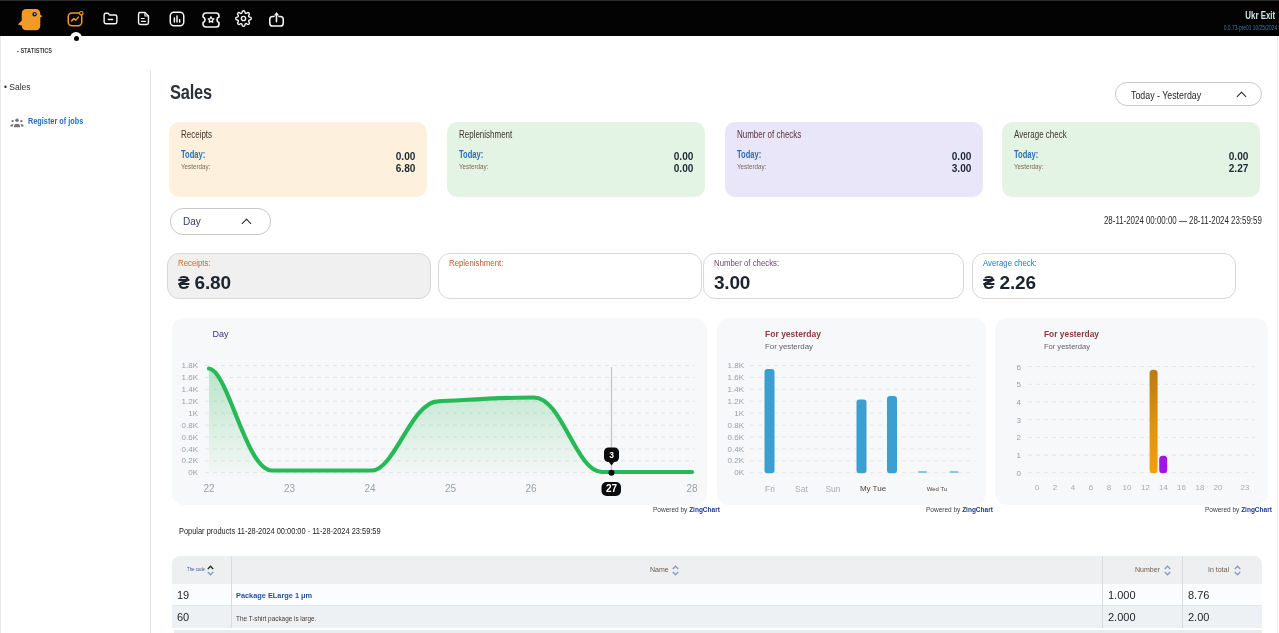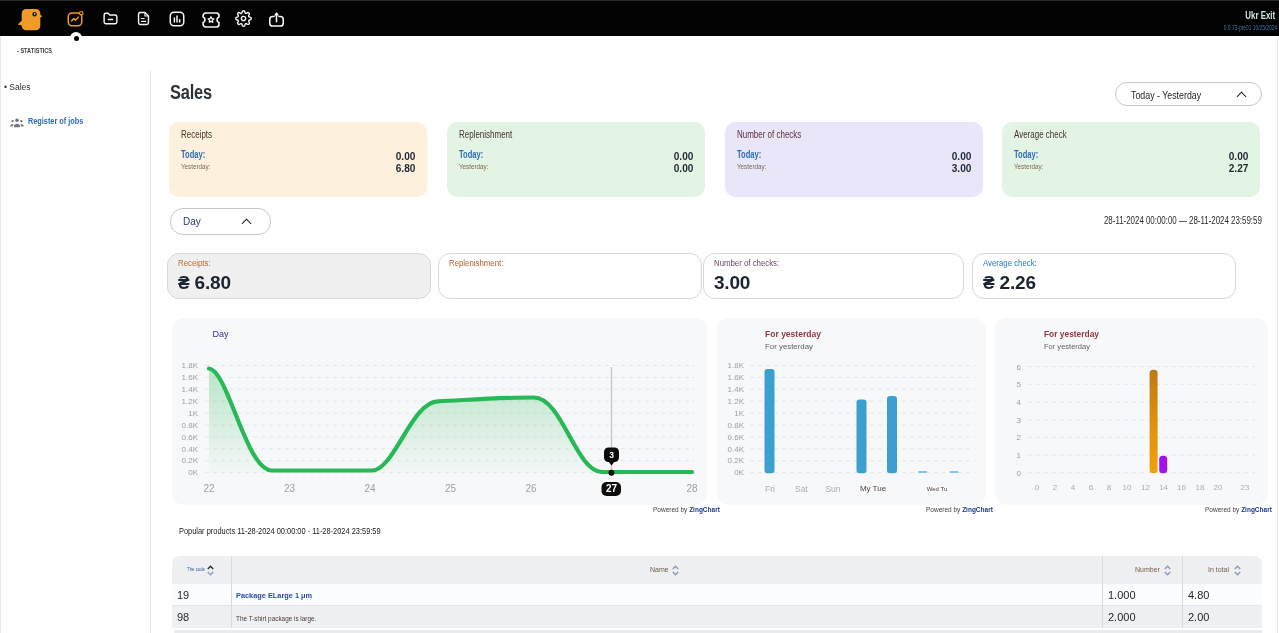--- a/index.html
+++ b/index.html
@@ -351,24 +351,24 @@
       <span class="hlbl" style="left:1036px;">In total</span>
       <svg class="abs" style="left:1062px; top:8px;" width="7" height="13" viewBox="0 0 9 16">
         <path d="M1 6 L4.5 2.5 L8 6" fill="none" stroke="#8a9ac0" stroke-width="1.8"></path>
         <path d="M1 10 L4.5 13.5 L8 10" fill="none" stroke="#8a9ac0" stroke-width="1.8"></path>
       </svg>
     </div>
     <div id="trow1" class="trow">
       <span class="cell" style="left:5px;">19</span>
       <span class="cell" style="left:64px; font-size:8px; font-weight:bold; color:#2a4d9e; top:7px; transform:scaleX(0.92); transform-origin:left top;">Package ELarge 1 μm</span>
       <span class="cell" style="left:936px;">1.000</span>
-      <span class="cell" style="left:1016px;">4.80</span>
+      <span class="cell" style="left:1016px;">8.76</span>
     </div>
     <div id="trow2" class="trow">
-      <span class="cell" style="left:5px;">98</span>
+      <span class="cell" style="left:5px;">60</span>
       <span class="cell" style="left:64px; font-size:7.5px; color:#4a3a33; top:8px; transform:scaleX(0.85); transform-origin:left top;">The T-shirt package is large.</span>
       <span class="cell" style="left:936px;">2.000</span>
       <span class="cell" style="left:1016px;">2.00</span>
     </div>
     <div id="trow3"></div>
     <div class="vline" style="left:59px; height:72px;"></div>
     <div class="vline" style="left:930px; height:72px;"></div>
     <div class="vline" style="left:1009.5px; height:72px;"></div>
   </div>
 </div>

